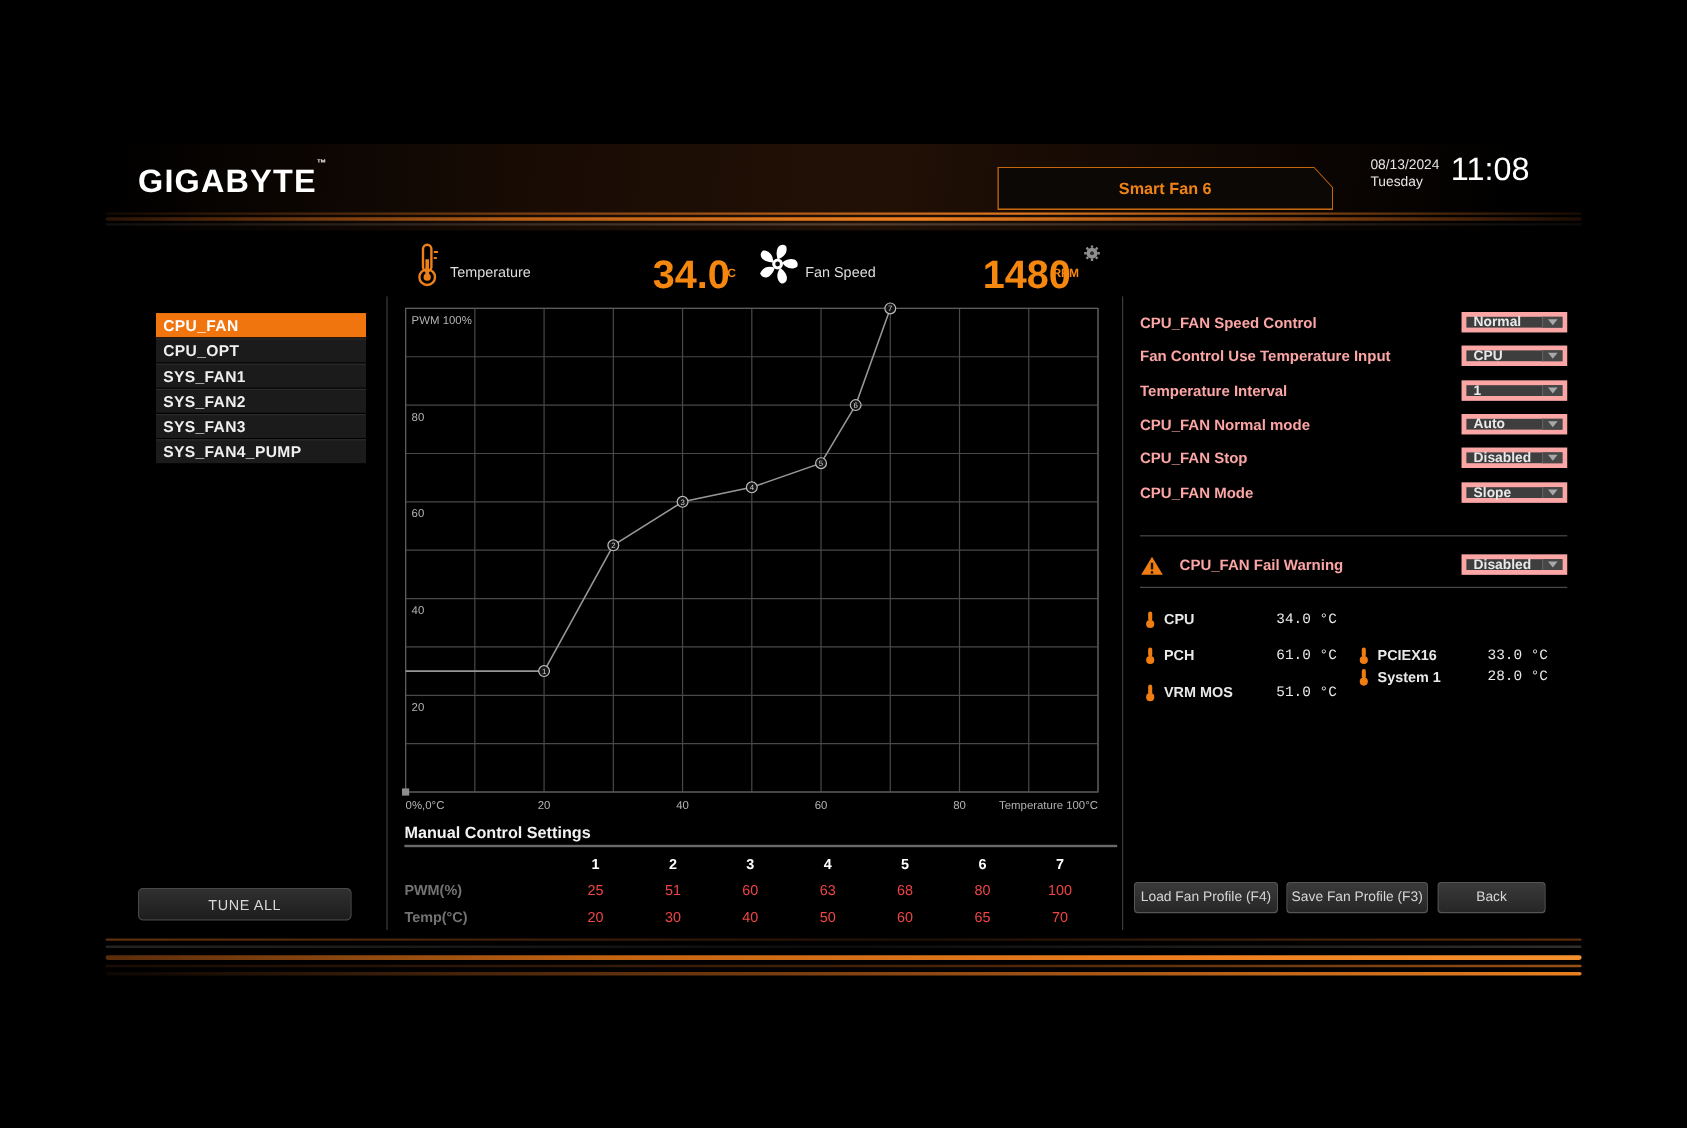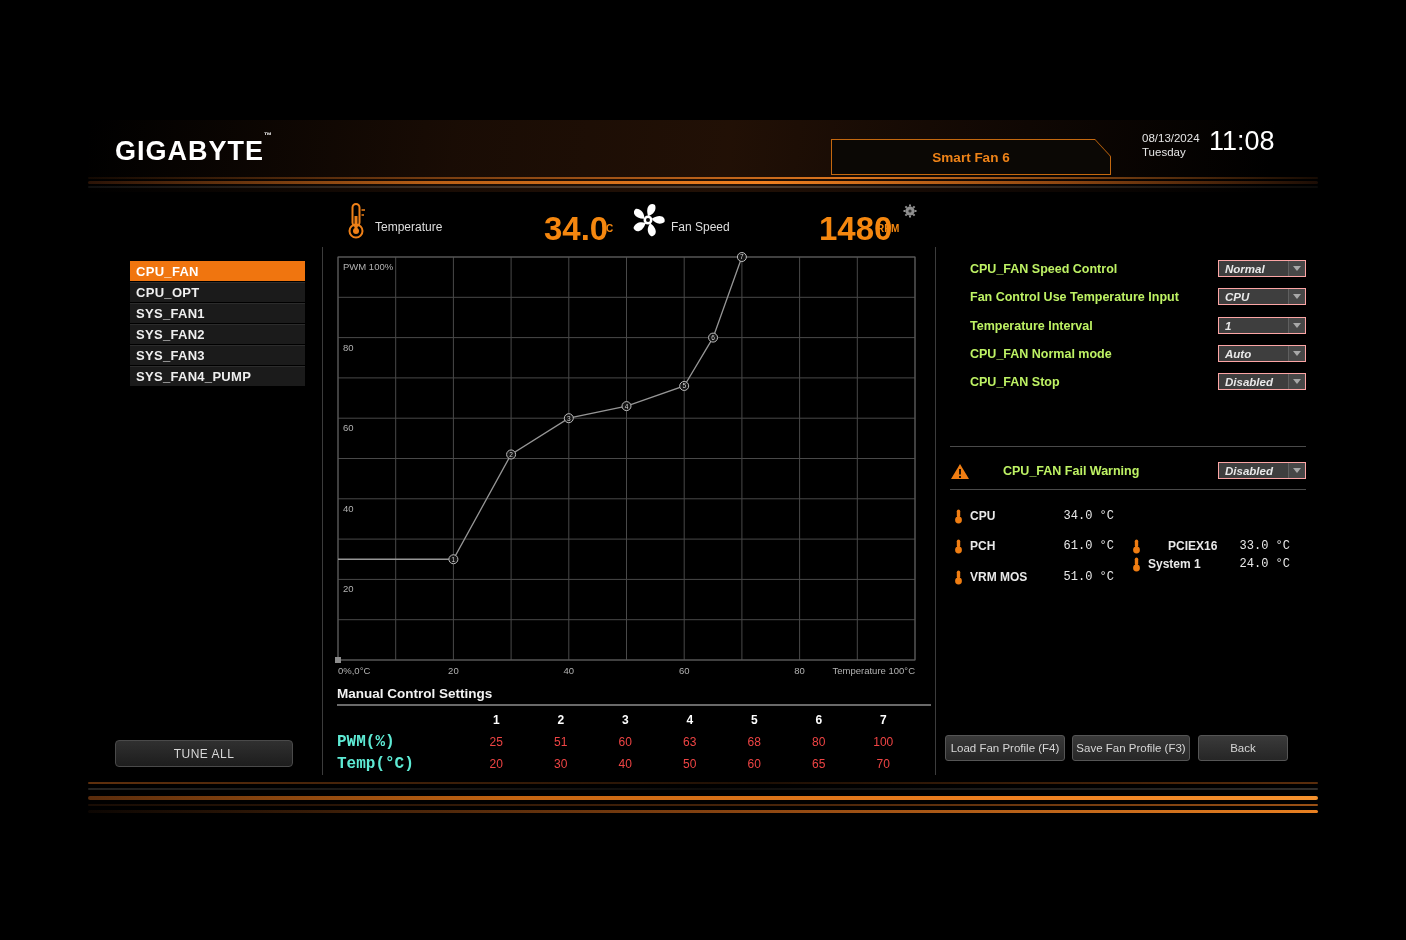--- a/index.html
+++ b/index.html
@@ -43,29 +43,29 @@
   .vdiv { width:1px; background:#3c3c3c; }
 
   
   .cl { fill:#b2b2b2; font-size:9.5px; font-family:"Liberation Sans","DejaVu Sans",sans-serif; }
   .cn { fill:#d2d2d2; font-size:6.5px; font-family:"Liberation Sans","DejaVu Sans",sans-serif; }
 
   
   .mtitle { left:249px; top:566px; font-size:13.5px; font-weight:700; color:#f2f2f2; }
   .mline  { left:249px; top:584px; width:594px; height:2px; background:#6a6a6a; }
   .mrow { left:249px; width:594px; height:20px; display:flex; align-items:center; }
-  .mrow .rlab { width:127px; font-size:16px; font-weight:700; color:#5eead4;font-family:Liberation Mono, monospace; }
+  .mrow .rlab { width:127px; font-size:12px; font-weight:700; color:#737373; }
   .mrow .cell { width:64.5px; text-align:center; font-size:12px; color:#ef4444; }
   .mrow.mhead .cell { color:#fff; font-weight:700; }
 
   
   .setrow { left:862px; width:356px; height:18px; display:flex; align-items:center; }
-  .setlab { font-size:12.5px; font-weight:600; color:#bef264;margin-left:20px; }
+  .setlab { font-size:12.5px; font-weight:600; color:#fca5a5; }
   .dropdown { position:absolute; left:268px; top:0; width:88px; height:17px;
-    background:#3e3e3e; border:1px solid #fca5a5; display:flex; align-items:center; cursor:pointer;font-style:italic; }
+    background:#3e3e3e; border:4px solid #fca5a5; display:flex; align-items:center; cursor:pointer; }
   .ddval { flex:1; padding-left:6px; font-size:11.5px; font-weight:600; color:#e9e9e9; }
   .ddarrow { width:17px; height:100%; border-left:1px solid #5f5f5f; background:#474747;
     display:flex; align-items:center; justify-content:center; }
   .ddarrow i { width:0; height:0; border-left:4px solid transparent; border-right:4px solid transparent;
     border-top:5px solid #a8a8a8; }
   .hdiv { left:862px; width:356px; height:1px; background:#4a4a4a; }
 
   .sensorrow { height:16px; display:flex; align-items:center; }
   .sname { font-size:12px; font-weight:600; color:#e9e9e9; margin-left:7px; }
   .sval  { font-size:12px; color:#e9e9e9;font-family:Liberation Mono, monospace; }
@@ -300,20 +300,29 @@
   </div>
   <div class="abs setrow" style="top:253px;">
     <span class="setlab">CPU_FAN Stop</span>
     <div class="dropdown">
       <span class="ddval">Disabled</span>
       <span class="ddarrow">
           <i></i>
         </span>
     </div>
   </div>
+  <div class="abs setrow" style="top:282px;">
+    <span class="setlab">CPU_FAN Mode</span>
+    <div class="dropdown">
+      <span class="ddval">Slope</span>
+      <span class="ddarrow">
+          <i></i>
+        </span>
+    </div>
+  </div>
 
   <div class="abs hdiv" style="top:326px;"></div>
 
   <div class="abs setrow" style="top:342px;">
     <svg width="20" height="17" viewBox="0 0 20 17" style="margin-right:13px;">
       <path d="M10 1 L19 16 L1 16 Z" fill="#ef7d12"></path>
       <rect x="9" y="6" width="2" height="5.5" fill="#1a1208"></rect>
       <rect x="9" y="13" width="2" height="2" fill="#1a1208"></rect>
     </svg>
     <span class="setlab">CPU_FAN Fail Warning</span>
@@ -351,23 +360,23 @@
     <span class="sname">VRM MOS</span>
     <span class="sval" style="margin-left:auto;">51.0 °C</span>
   </div>
 
   <div class="abs sensorrow" style="left:1044px;top:388px;width:158px;margin-top:48px;">
     <svg width="9" height="15" viewBox="0 0 9 15">
         <rect x="2.8" y="0.5" width="3.4" height="8" rx="1.7" fill="#ef7d12"></rect>
         <circle cx="4.5" cy="11" r="3.4" fill="#ef7d12"></circle>
       </svg>
     <span class="sname">System 1</span>
-    <span class="sval" style="margin-left:auto;">24.0 °C</span>
-  </div>
-  <div class="abs sensorrow" style="left:1044px;top:418px;width:158px;gap:20px;">
+    <span class="sval" style="margin-left:auto;">28.0 °C</span>
+  </div>
+  <div class="abs sensorrow" style="left:1044px;top:418px;width:158px;">
     <svg width="9" height="15" viewBox="0 0 9 15">
         <rect x="2.8" y="0.5" width="3.4" height="8" rx="1.7" fill="#ef7d12"></rect>
         <circle cx="4.5" cy="11" r="3.4" fill="#ef7d12"></circle>
       </svg>
     <span class="sname">PCIEX16</span>
     <span class="sval" style="margin-left:auto;">33.0 °C</span>
   </div>
 
   <div class="abs tuneall">TUNE ALL</div>
   <div class="abs btn" style="left:857px;top:615px;width:120px;height:26px;">Load Fan Profile (F4)</div>

